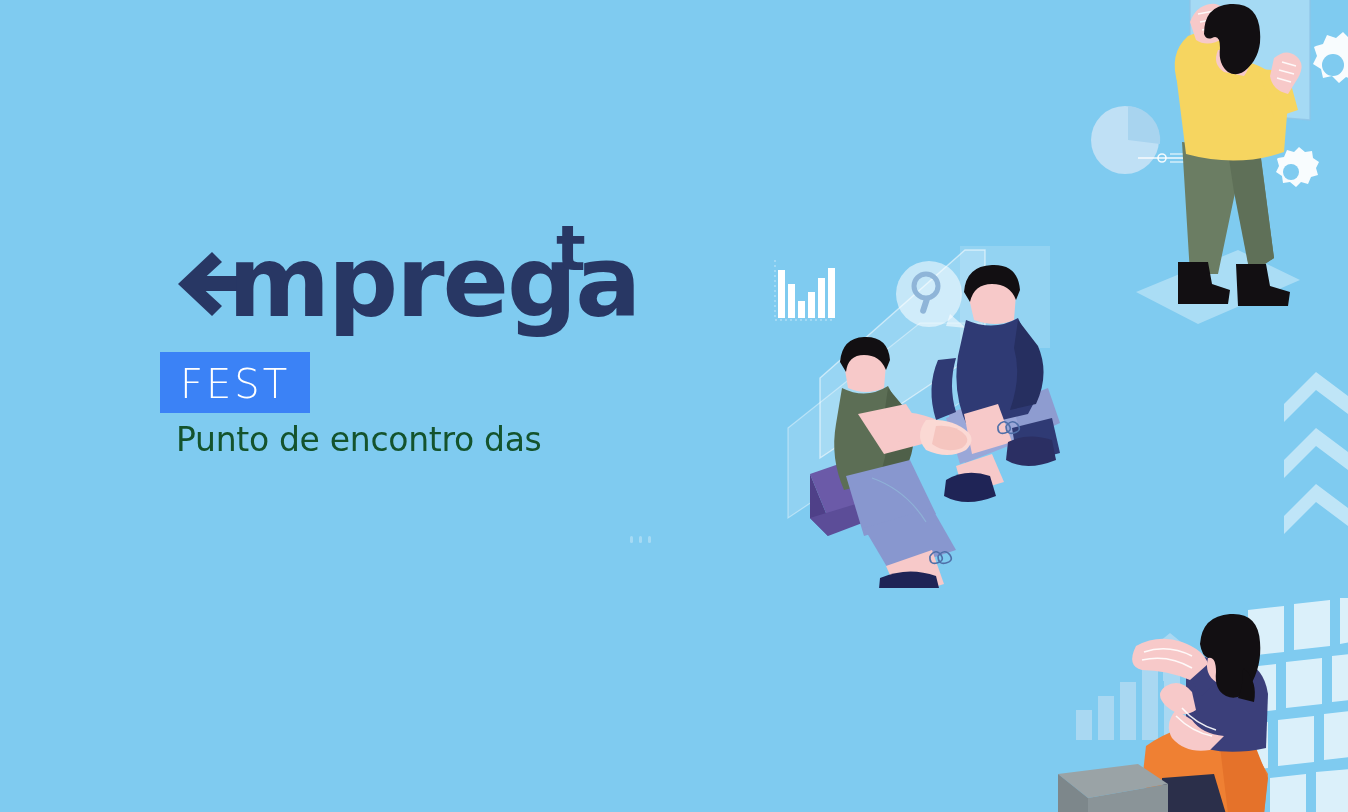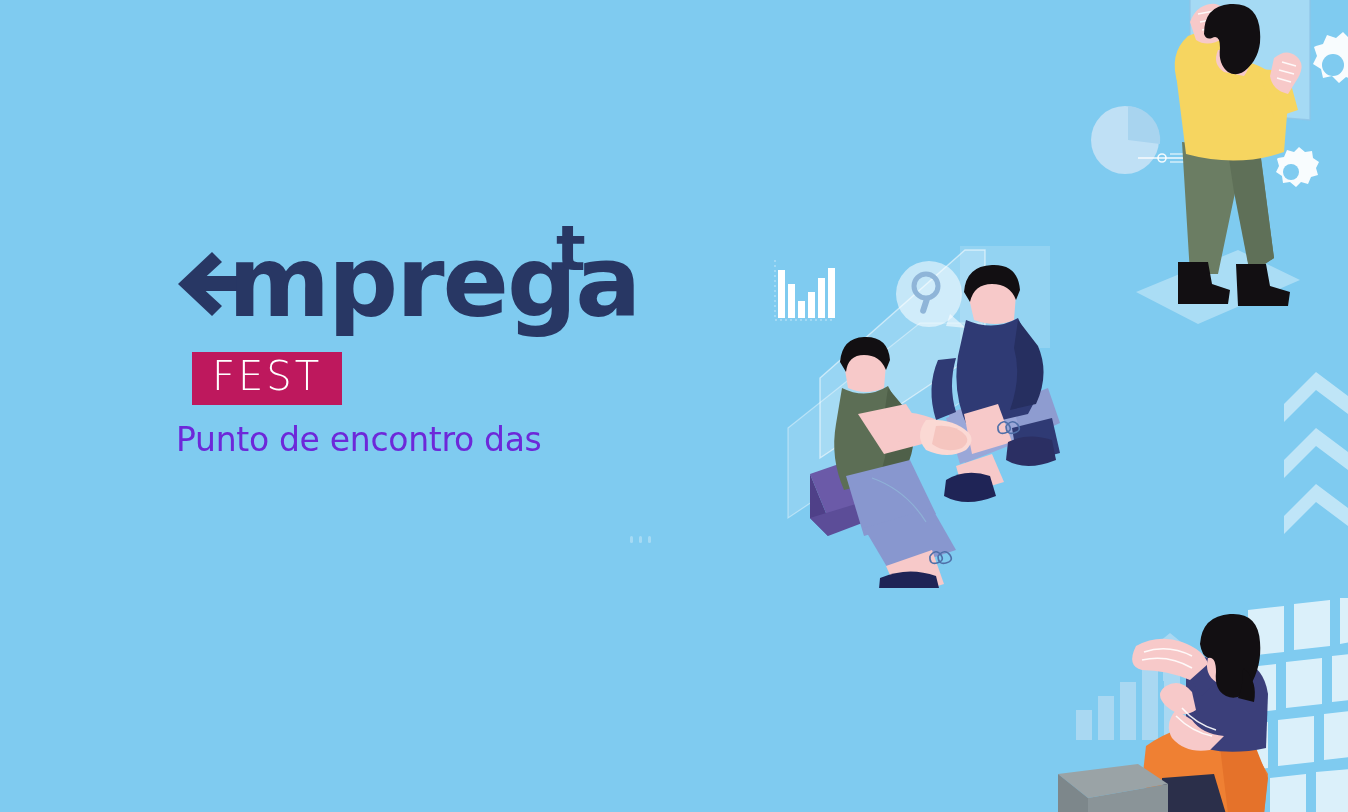--- a/index.html
+++ b/index.html
@@ -57,45 +57,45 @@
     top: 218px;
     font-family: "DejaVu Sans", sans-serif;
     font-size: 62px;
     font-weight: 700;
     color: #283764;
     line-height: 62px;
   }
 
   #fest-badge {
     position: absolute;
-    left: 192px;
+    left: 160px;
     top: 352px;
-    background: #be185d;
-    padding: 4px 20px 9px 20px;
+    background: #3b82f6;
+    padding: 12px 20px 9px 20px;
     display: inline-block;
   }
   #fest-badge-label {
     font-family: "DejaVu Sans", sans-serif;
     font-size: 40px;
     font-weight: 300;
     letter-spacing: 3px;
     color: #ffffff;
     line-height: 40px;
     display: block;
   }
 
   #tagline {
     position: absolute;
     left: 176px;
     top: 421px;
     width: 520px;
     font-family: "DejaVu Sans", sans-serif;
     font-size: 33px;
     font-weight: 400;
-    color: #6d28d9;
+    color: #14532d;
     line-height: 37px;
     letter-spacing: -0.3px;
   }
   #tagline span { display: block; }
 
   
   #faint-dots {
     position: absolute;
     left: 630px;
     top: 536px;

